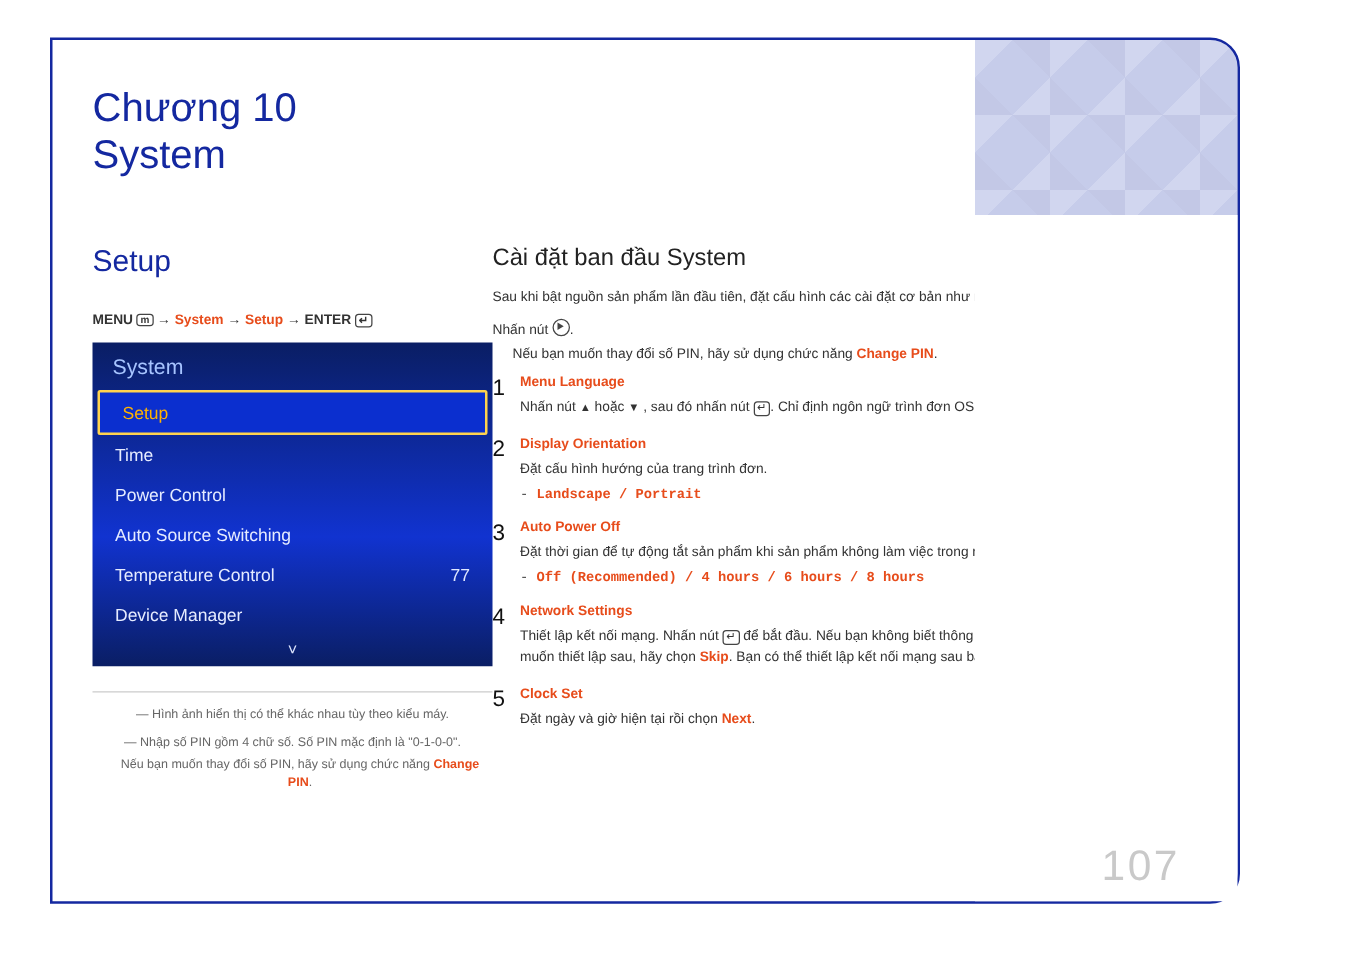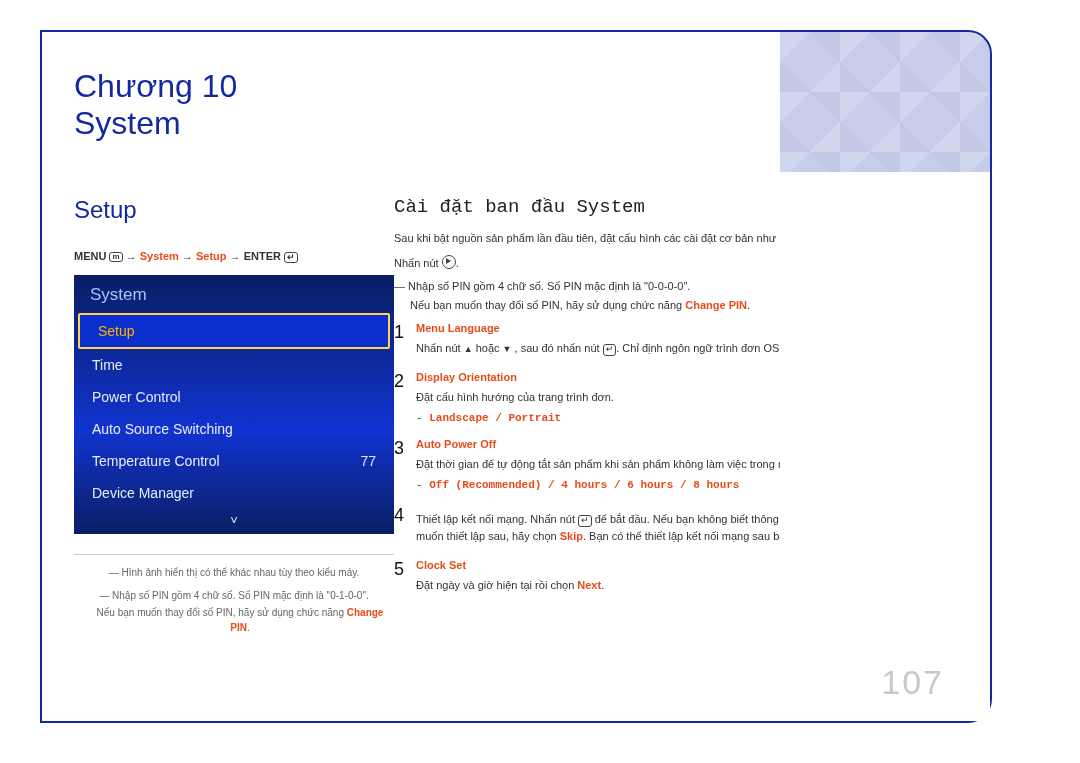--- a/index.html
+++ b/index.html
@@ -25,39 +25,39 @@
   .breadcrumb .accent{color:#e74c1b;}
   .menu-panel{border:0;background:linear-gradient(180deg,#0a1e64 0%, #1133d0 60%, #0a1e64 100%);padding:0;}
   .menu-title{color:#a7c4ff;font-size:17px;padding:10px 16px 8px;font-weight:300;}
   .menu-item{color:#e6ecff;font-size:14px;padding:8px 18px;display:flex;justify-content:space-between;align-items:center;}
   .menu-item.selected{background:#0b2fcf;border:2px solid #ffd34f;color:#ffb300;margin:0 4px;border-radius:2px;font-weight:500;}
   .menu-item .val{color:#dfe7ff;}
   .menu-more{text-align:center;color:#dfe7ff;padding:4px 0 6px;font-size:13px;}
   .divider{border:none;border-top:1px solid #ccc;margin:20px 0 10px;}
   .footnote{font-size:10px;color:#666;margin:8px 0;line-height:1.5;text-align:center;}
   .footnote .accent{color:#e74c1b;font-weight:bold;}
-  .right h2{font-size:19px;font-weight:400;margin:0 0 12px 0;color:#222;font-family:Liberation Mono, monospace;}
+  .right h2{font-size:19px;font-weight:400;margin:0 0 12px 0;color:#222;}
   .right p{margin:6px 0;line-height:1.55;}
   .pin-line{margin-left:2px;}
   .pin-line::before{content:"― ";color:#444;}
   .step{display:flex;margin:8px 0 4px 0;}
   .step .num{width:22px;font-size:18px;color:#111;font-weight:300;}
   .step .body{flex:1;}
   .step-title{color:#e74c1b;font-weight:bold;font-size:11px;}
   .step-text{margin:4px 0 6px 0;}
   .opt-line{color:#e74c1b;font-weight:bold;margin:2px 0 6px 0;font-family:Liberation Mono, monospace;}
   .opt-line::before{content:"- ";color:#444;font-weight:normal;}
   .skip,.net{color:#e74c1b;font-weight:bold;}
   .keycap{display:inline-block;border:1px solid #444;border-radius:3px;font-size:8px;line-height:1;padding:0 2px;position:relative;top:-1px;}
   .play-circ{display:inline-block;width:12px;height:12px;border:1px solid #444;border-radius:50%;position:relative;top:2px;}
   .play-circ::after{content:"";position:absolute;left:3px;top:2px;border-left:5px solid #444;border-top:3px solid transparent;border-bottom:3px solid transparent;}
   .tri-up::before{content:"▲";font-size:9px;}
   .tri-dn::before{content:"▼";font-size:9px;}
   .enter-icon::before{content:"↵";display:inline-block;border:1px solid #444;border-radius:3px;font-size:9px;padding:0 2px;line-height:1.1;}
-  .page-num{position:absolute;right:46px;bottom:19px;font-size:34px;color:#c9c9c9;font-weight:300;letter-spacing:2px;}
+  .page-num{position:absolute;right:46px;bottom:8px;font-size:34px;color:#c9c9c9;font-weight:300;letter-spacing:2px;}
 </style>
 </head>
 <body>
 
 <div class="page">
   <div class="content-frame">
     <div class="cubes"></div>
     <div class="cubes-mask"></div>
 
     <h1 class="chapter">
@@ -116,21 +116,20 @@
           </div>
       </div>
 
       <div class="right">
         <h2>Cài đặt ban đầu System</h2>
         <p>Sau khi bật nguồn sản phẩm lần đầu tiên, đặt cấu hình các cài đặt cơ bản như ngôn ngữ, kênh và thời gian.</p>
         <p>
           <span>Nhấn nút </span>
           <span class="play-circ"></span>.
         </p>
-        <p class="pin-line">Nhập số PIN gồm 4 chữ số. Số PIN mặc định là "0-0-0-0".</p>
         <p style="margin-top:-4px;margin-left:16px;">
           <span>Nếu bạn muốn thay đổi số PIN, hãy sử dụng chức năng </span><span class="skip">Change PIN</span><span>.</span>
         </p>
 
         <div id="steps">
             <div class="step">
               <div class="num">1</div>
               <div class="body">
                 <div class="step-title">Menu Language</div>
                 <p class="step-text">Nhấn nút <span class="tri-up"></span> hoặc <span class="tri-dn"></span> , sau đó nhấn nút <span class="enter-icon"></span>. Chỉ định ngôn ngữ trình đơn OSD.</p>
@@ -148,20 +147,21 @@
               <div class="num">3</div>
               <div class="body">
                 <div class="step-title">Auto Power Off</div>
                 <p class="step-text">Đặt thời gian để tự động tắt sản phẩm khi sản phẩm không làm việc trong một khoảng thời gian dài.</p>
                 <div class="opt-line">Off (Recommended) / 4 hours / 6 hours / 8 hours</div>
               </div>
             </div>
             <div class="step">
               <div class="num">4</div>
               <div class="body">
+                <div class="step-title">Network Settings</div>
                 <p class="step-text">Thiết lập kết nối mạng. Nhấn nút <span class="enter-icon"></span> để bắt đầu. Nếu bạn không biết thông tin thiết lập mạng của mình hoặc muốn thiết lập sau, hãy chọn <span class="skip">Skip</span>. Bạn có thể thiết lập kết nối mạng sau bằng menu <span class="net">Network</span>.</p>
               </div>
             </div>
             <div class="step">
               <div class="num">5</div>
               <div class="body">
                 <div class="step-title">Clock Set</div>
                 <p class="step-text">Đặt ngày và giờ hiện tại rồi chọn <span class="skip">Next</span>.</p>
               </div>
             </div>

